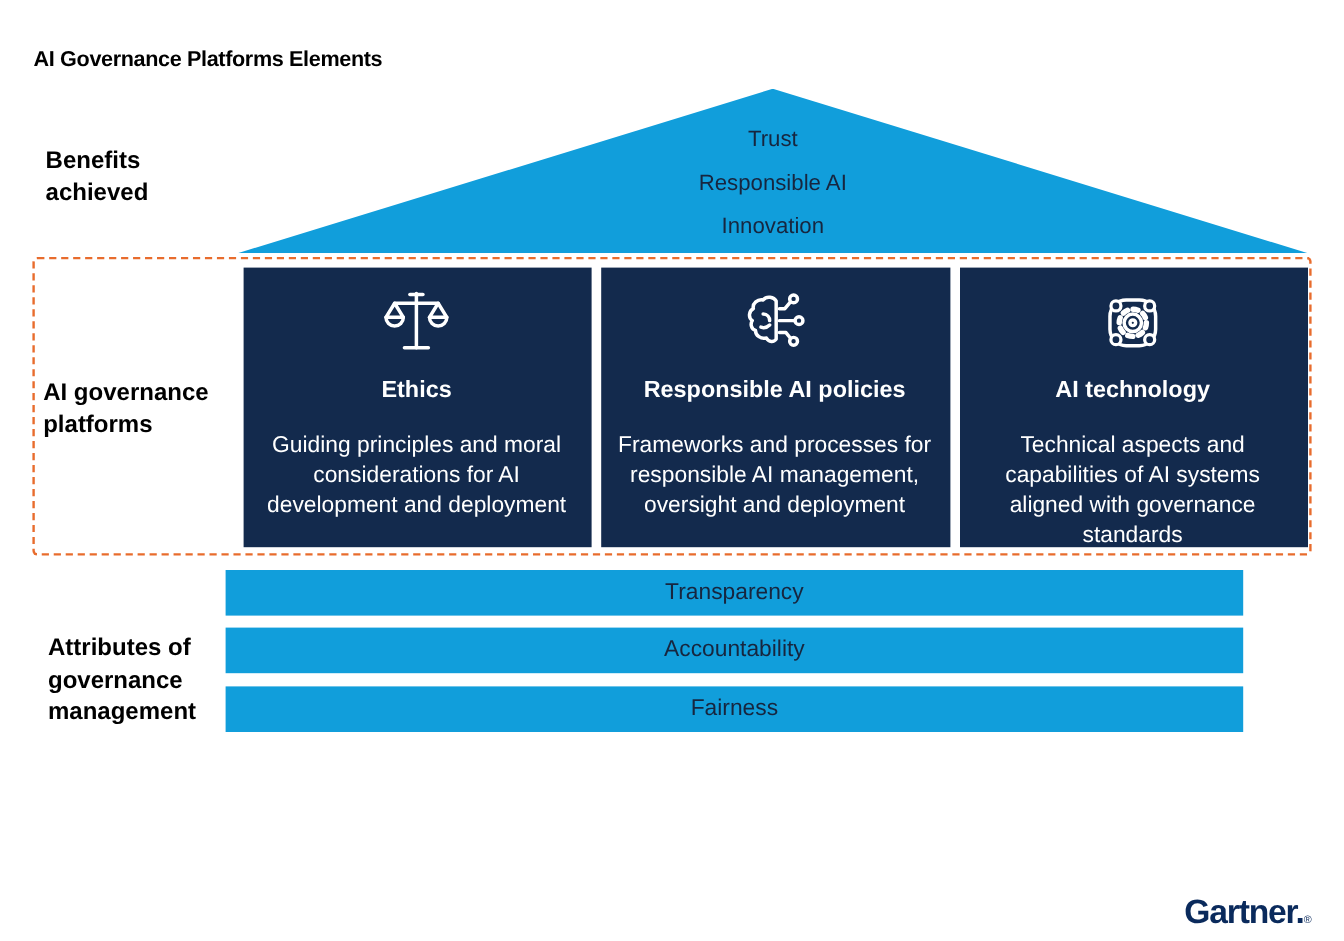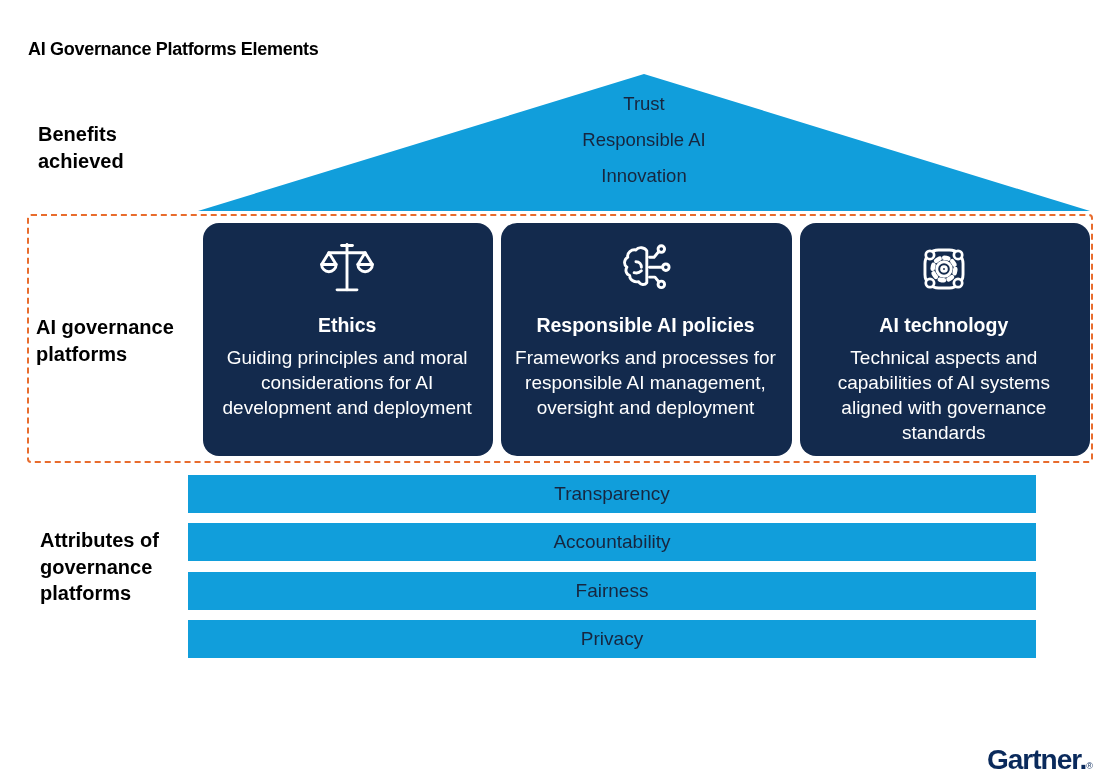--- a/index.html
+++ b/index.html
@@ -35,21 +35,21 @@
   .roof{
     position:absolute;
     left:198px; top:74px;
     width:892px; height:137px;
     background:var(--blue);
     clip-path:polygon(50% 0, 100% 100%, 0 100%);
     display:flex;
     flex-direction:column;
     justify-content:flex-end;
     align-items:center;
-    padding-bottom:17px;
+    padding-bottom:5px;
   }
   .roof-line{
     line-height:36px;
     font-size:18.5px;
     color:var(--darktext);
     text-align:center;
   }
   
   .side-label{
     position:absolute;
@@ -78,32 +78,31 @@
     gap:8px;
   }
   .card{
     flex:1;
     background:var(--navy);
     color:#ffffff;
     display:flex;
     flex-direction:column;
     align-items:center;
     padding:17px 12px 0 10px;
-    border-radius:16px;
   }
   .card-icon{width:58px;height:58px;flex:none;}
   .card-icon svg{width:100%;height:100%;display:block;}
   .card-title{
     margin-top:16px;
     font-size:19.5px;
     font-weight:800;
     text-align:center;
   }
   .card-desc{
-    margin-top:8px;
+    margin-top:22px;
     font-size:19px;
     line-height:25px;
     text-align:center;
   }
   
   .bars{
     position:absolute;
     left:188px; top:475px;
     width:848px;
     display:flex;
@@ -151,21 +150,21 @@
   <h1 class="page-title">AI Governance Platforms Elements</h1>
 
   <div class="roof">
     <div class="roof-line">Trust</div>
     <div class="roof-line">Responsible AI</div>
     <div class="roof-line">Innovation</div>
   </div>
 
   <div class="side-label governance">AI governance platforms</div>
   <div class="side-label benefits">Benefits achieved</div>
-  <div class="side-label attributes">Attributes of governance platforms</div>
+  <div class="side-label attributes">Attributes of governance management</div>
 
   <div class="dashed-box"></div>
 
   <div class="cards">
 
     <div class="card">
       <div class="card-icon">
         <svg viewBox="0 0 64 64" fill="none" stroke="#ffffff" stroke-width="3.2">
           <line x1="32" y1="5" x2="32" y2="55"></line>
           <line x1="26" y1="6" x2="38" y2="6"></line>
@@ -214,21 +213,20 @@
       <div class="card-title">AI technology</div>
       <div class="card-desc">Technical aspects and capabilities of AI systems aligned with governance standards</div>
     </div>
 
   </div>
 
   <div class="bars">
     <div class="bar">Transparency</div>
     <div class="bar">Accountability</div>
     <div class="bar">Fairness</div>
-    <div class="bar">Privacy</div>
   </div>
 
 
   <div class="gartner-logo">
     <span>Gartner.</span><span class="reg">®</span>
   </div>
 
 </div>
 
 </body></html>

